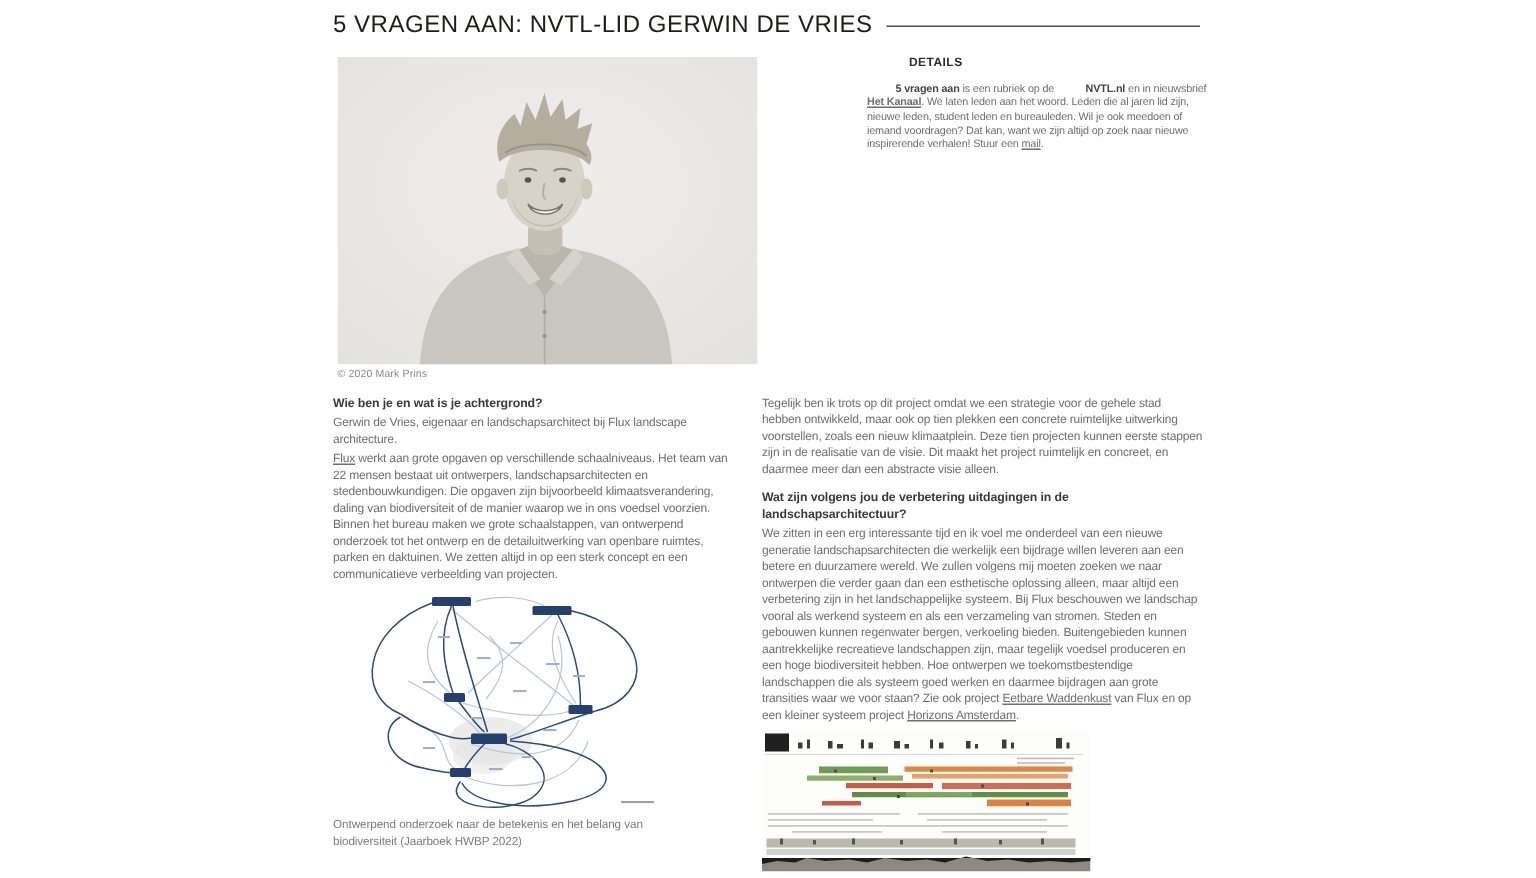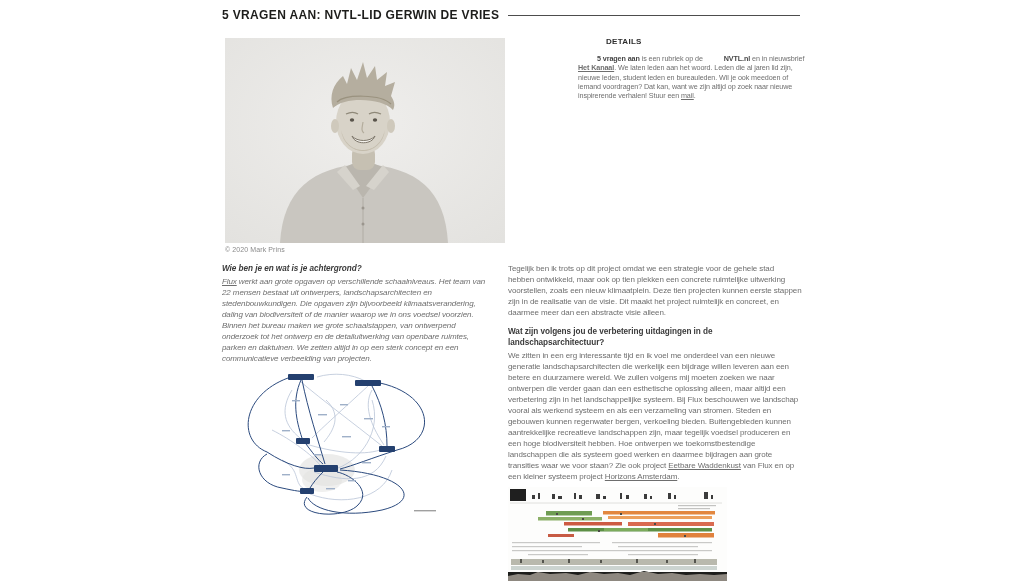--- a/index.html
+++ b/index.html
@@ -6,39 +6,39 @@
   body{
     width:1024px;height:585px;position:relative;overflow:hidden;
     background:#ffffff;color:#6e6e6e;
     font-family:"Liberation Sans", sans-serif;
   }
   .abs{position:absolute;}
 
   
   .title-row{left:222px;top:8px;width:578px;display:flex;align-items:center;gap:9px;}
   .page-title{
-    font-size:12px;font-weight:bold;color:#1d1d1b;letter-spacing:.35px;
+    font-size:16px;font-weight:normal;color:#1d1d1b;letter-spacing:.35px;
     white-space:nowrap;
   }
   .title-rule{flex:1;height:1px;background:#4d4d4d;margin-top:1px;}
 
   
   .portrait-block{left:225px;top:38px;width:280px;}
   .portrait-frame{width:280px;height:205px;display:block;}
   .photo-credit{font-size:7px;color:#8a8a8a;margin-top:3px;letter-spacing:.1px;}
 
   
   .details{left:578px;top:37px;width:230px;}
   .details-heading{font-size:8px;font-weight:bold;color:#2d2d2d;letter-spacing:.3px;margin:0 0 8px 0;padding-left:28px;}
   .details-text{font-size:7.2px;line-height:9.3px;color:#6e6e6e;letter-spacing:-.1px;margin:0;}
   .details-text b{color:#474747;padding-left:19px;}
 
   
   .col{font-size:8px;line-height:11px;letter-spacing:-.1px;}
-  .col-left{left:222px;top:263px;width:270px;font-style:italic;}
+  .col-left{left:222px;top:263px;width:270px;}
   .col-right{left:508px;top:263px;width:294px;}
   .col h3{font-size:8.2px;font-weight:bold;color:#3a3a3a;margin:8px 0 2px 0;letter-spacing:-.05px;}
   .col h3.first{margin-top:0;}
   .col p{margin:0 0 2px 0;}
   a.inline-link{color:inherit;text-decoration:underline;cursor:pointer;}
 
   .figure-diagram{width:278px;height:148px;margin-top:6px;display:block;}
   .figure-info{width:219px;height:94px;margin-top:5px;display:block;}
   .caption{font-size:7.8px;line-height:10.5px;color:#7c7c7c;margin-top:3px;letter-spacing:-.05px;}
   .caption-left{width:250px;}
@@ -98,20 +98,21 @@
   <div class="photo-credit">© 2020 Mark Prins</div>
 </div>
 
 <aside class="abs details">
   <h2 class="details-heading">DETAILS</h2>
   <p class="details-text"><b>5 vragen aan</b><span> is een rubriek op de </span><b>NVTL.nl</b><span> en in nieuwsbrief </span><a class="inline-link" style="font-weight:bold;">Het Kanaal</a><span>. We laten leden aan het woord. Leden die al jaren lid zijn, nieuwe leden, student leden en bureauleden. Wil je ook meedoen of iemand voordragen? Dat kan, want we zijn altijd op zoek naar nieuwe inspirerende verhalen! Stuur een </span><a class="inline-link">mail</a><span>.</span></p>
 </aside>
 
 <div class="abs col col-left">
   <h3 class="first">Wie ben je en wat is je achtergrond?</h3>
+  <p>Gerwin de Vries, eigenaar en landschapsarchitect bij Flux landscape architecture.</p>
   <p><a class="inline-link">Flux</a><span> werkt aan grote opgaven op verschillende schaalniveaus. Het team van 22 mensen bestaat uit ontwerpers, landschapsarchitecten en stedenbouwkundigen. Die opgaven zijn bijvoorbeeld klimaatsverandering, daling van biodiversiteit of de manier waarop we in ons voedsel voorzien. Binnen het bureau maken we grote schaalstappen, van ontwerpend onderzoek tot het ontwerp en de detailuitwerking van openbare ruimtes, parken en daktuinen. We zetten altijd in op een sterk concept en een communicatieve verbeelding van projecten.</span></p>
 
   <div class="figure-diagram">
     <svg width="278" height="148" viewBox="0 0 278 148" xmlns="http://www.w3.org/2000/svg">
       <rect width="278" height="148" fill="#ffffff"></rect>
 
       <ellipse cx="105" cy="100" rx="28" ry="16" fill="#dcdcda" opacity=".55"></ellipse>
       <ellipse cx="100" cy="110" rx="20" ry="12" fill="#e2e2e0" opacity=".5"></ellipse>
 
       <g stroke="#b9c4d7" stroke-width=".8" fill="none">
@@ -164,20 +165,21 @@
         <rect x="133" y="10" width="26" height="6" rx="1"></rect>
         <rect x="74" y="68" width="14" height="6" rx="1"></rect>
         <rect x="157" y="76" width="16" height="6" rx="1"></rect>
         <rect x="92" y="95" width="24" height="7" rx="1"></rect>
         <rect x="78" y="118" width="14" height="6" rx="1"></rect>
       </g>
 
       <rect x="192" y="140" width="22" height="1.4" fill="#a0a0a0"></rect>
     </svg>
   </div>
+  <div class="caption caption-left">Ontwerpend onderzoek naar de betekenis en het belang van biodiversiteit (Jaarboek HWBP 2022)</div>
 </div>
 
 <div class="abs col col-right">
   <p>Tegelijk ben ik trots op dit project omdat we een strategie voor de gehele stad hebben ontwikkeld, maar ook op tien plekken een concrete ruimtelijke uitwerking voorstellen, zoals een nieuw klimaatplein. Deze tien projecten kunnen eerste stappen zijn in de realisatie van de visie. Dit maakt het project ruimtelijk en concreet, en daarmee meer dan een abstracte visie alleen.</p>
   <h3>Wat zijn volgens jou de verbetering uitdagingen in de landschapsarchitectuur?</h3>
   <p><span>We zitten in een erg interessante tijd en ik voel me onderdeel van een nieuwe generatie landschapsarchitecten die werkelijk een bijdrage willen leveren aan een betere en duurzamere wereld. We zullen volgens mij moeten zoeken we naar ontwerpen die verder gaan dan een esthetische oplossing alleen, maar altijd een verbetering zijn in het landschappelijke systeem. Bij Flux beschouwen we landschap vooral als werkend systeem en als een verzameling van stromen. Steden en gebouwen kunnen regenwater bergen, verkoeling bieden. Buitengebieden kunnen aantrekkelijke recreatieve landschappen zijn, maar tegelijk voedsel produceren en een hoge biodiversiteit hebben. Hoe ontwerpen we toekomstbestendige landschappen die als systeem goed werken en daarmee bijdragen aan grote transities waar we voor staan? Zie ook project </span><a class="inline-link">Eetbare Waddenkust</a><span> van Flux en op een kleiner systeem project </span><a class="inline-link">Horizons Amsterdam</a><span>.</span></p>
 
   <div class="figure-info">
     <svg width="219" height="94" viewBox="0 0 219 94" xmlns="http://www.w3.org/2000/svg">
       <rect width="219" height="94" fill="#fdfdfc"></rect>

